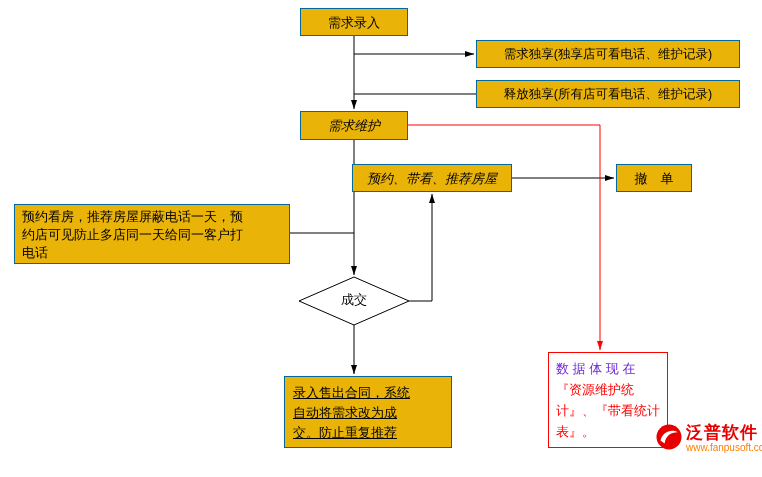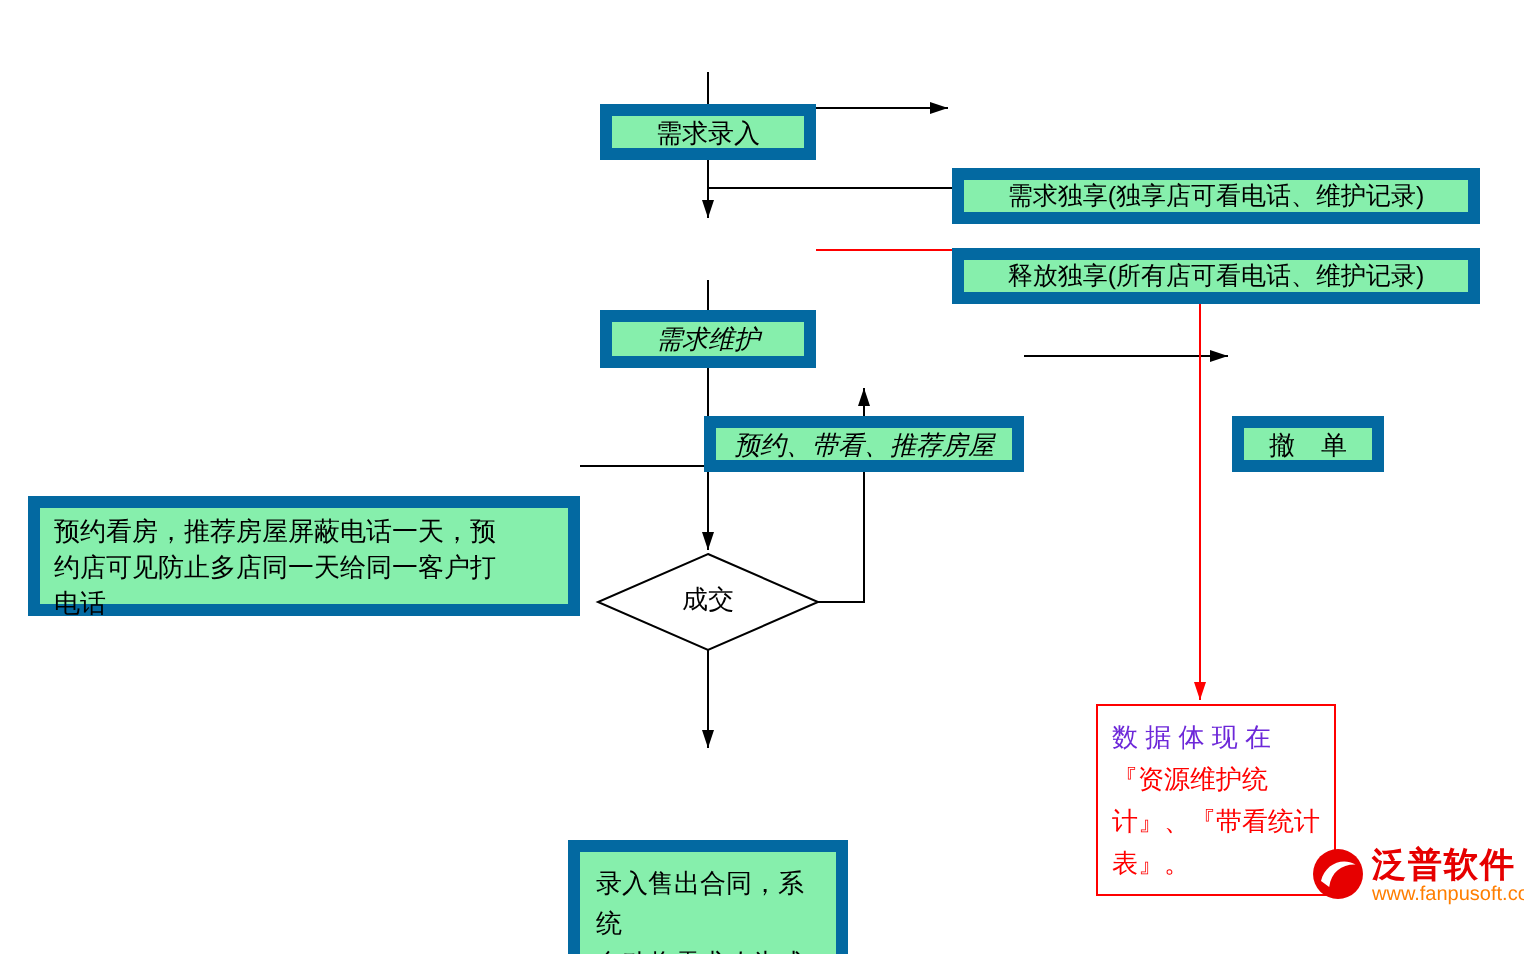--- a/index.html
+++ b/index.html
@@ -7,27 +7,26 @@
     position:relative;
     width:762px;height:477px;
     background:#ffffff;
     font-family:"Liberation Sans","DejaVu Sans",sans-serif;
     color:#000;
     overflow:hidden;
   }
   .wires{position:absolute;left:0;top:0;width:762px;height:477px;}
   .box{
     position:absolute;
-    background:#86efac;
-    border:6px solid #0369a1;
+    background:#eab308;
+    border:1px solid #0369a1;
     box-sizing:border-box;
     display:flex;align-items:center;justify-content:center;
     font-size:13px;line-height:17px;text-align:center;
     white-space:nowrap;
-    margin-top:44px;
   }
   .box.multiline{
     display:block;text-align:left;white-space:pre-line;
     padding:3px 7px;line-height:18px;
   }
   .box.contract{padding:6px 8px;line-height:20px;}
   .diamond-label{
     position:absolute;left:304px;top:293px;width:100px;height:16px;
     font-size:13px;line-height:16px;text-align:center;font-family:Liberation Mono, monospace;
   }
@@ -96,21 +95,21 @@
   <div class="box" style="left:352px;top:164px;width:160px;height:28px;font-style:italic;">预约、带看、推荐房屋</div>
 
   <div class="box" style="left:616px;top:164px;width:76px;height:28px;">撤　单</div>
 
   <div class="box multiline" style="left:14px;top:204px;width:276px;height:60px;">预约看房，推荐房屋屏蔽电话一天，预
 约店可见防止多店同一天给同一客户打
 电话</div>
 
   <div class="diamond-label">成交</div>
 
-  <div class="box multiline contract" style="left:284px;top:376px;width:140px;height:72px;">录入售出合同，系统
+  <div class="box multiline contract" style="left:284px;top:376px;width:168px;height:72px;text-decoration:underline;">录入售出合同，系统
 自动将需求改为成
 交。防止重复推荐</div>
 
   <div class="data-note">
     <span class="black-part">数 据 体 现 在</span><span class="red-part">『资源维护统计』、『带看统计表』。</span>
   </div>
 
   <div class="logo">
     <svg width="26" height="26" viewBox="0 0 26 26" xmlns="http://www.w3.org/2000/svg">
       <circle cx="13" cy="13" r="12.5" fill="#e60000"></circle>

